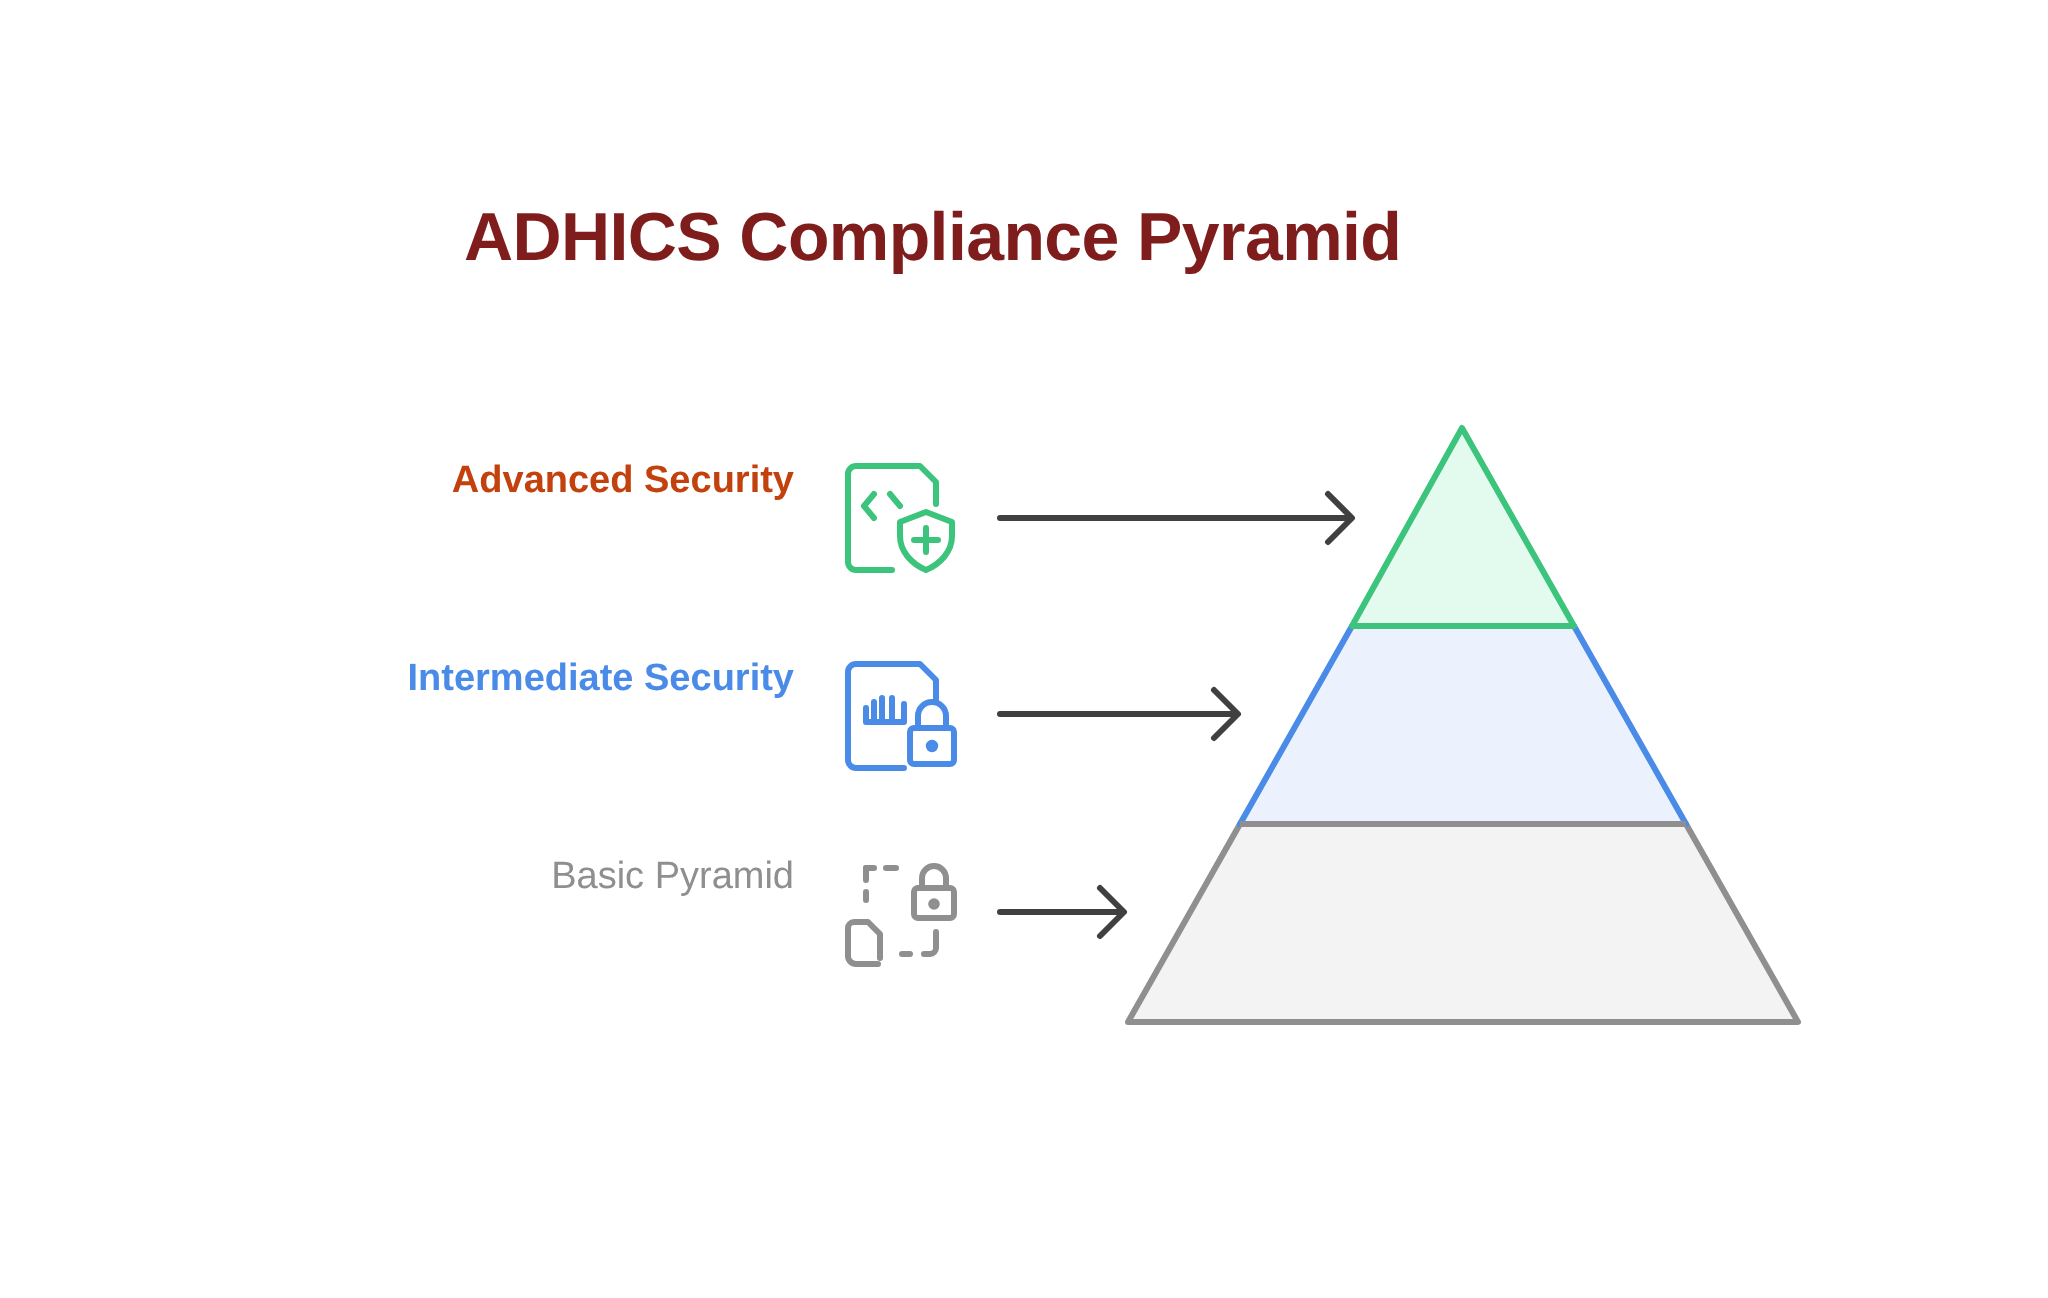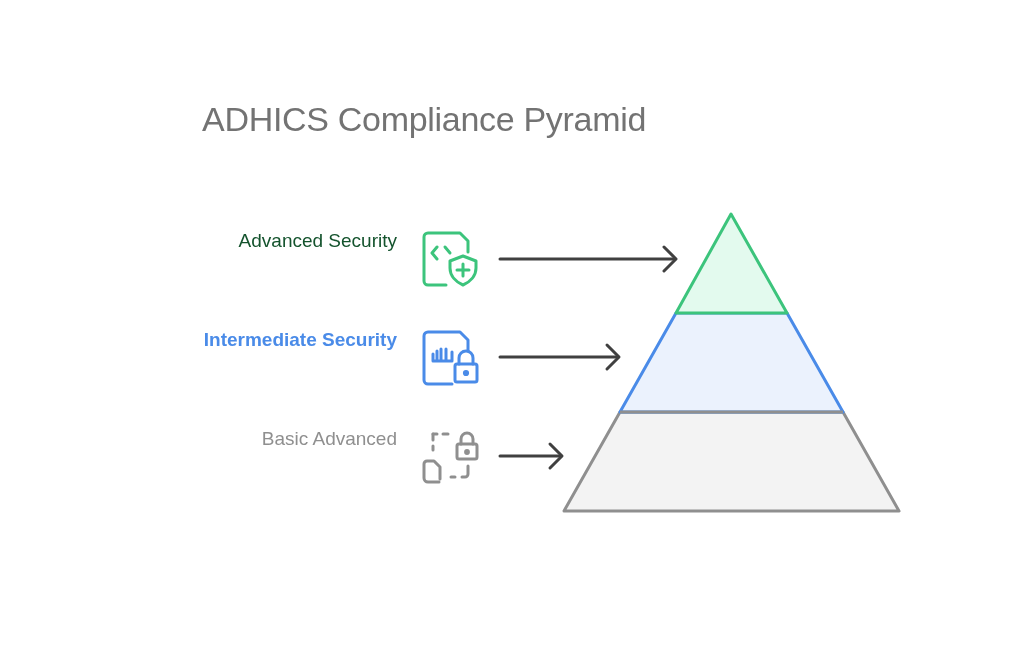--- a/index.html
+++ b/index.html
@@ -1,31 +1,31 @@
 <!DOCTYPE html>
 <html><head>
   <meta charset="utf-8">
   <style>
     html, body { margin: 0; padding: 0; background: #ffffff; }
     body { width: 1024px; height: 649px; position: relative; overflow: hidden; font-family: "Liberation Sans", sans-serif; }
-    .title { position: absolute; left: 202px; top: 100px; font-size: 34px; font-weight: normal; color: #737373; white-space: nowrap; letter-spacing: -0.3px; }
+    .title { position: absolute; left: 232px; top: 100px; font-size: 34px; font-weight: bold; color: #7f1d1d; white-space: nowrap; letter-spacing: -0.3px; }
     .label { position: absolute; right: 627px; font-size: 19px; white-space: nowrap; text-align: right; }
-    .lbl-adv { top: 230px; color: #14532d; }
+    .lbl-adv { top: 230px; color: #c2410c; font-weight: bold; }
     .lbl-int { top: 329px; color: #4a8be8; font-weight: bold; }
     .lbl-bas { top: 428px; color: #8f8f8f; }
     svg.canvas { position: absolute; left: 0; top: 0; }
   </style>
 </head>
 <body>
 
 <div class="title">ADHICS Compliance Pyramid</div>
 
 <div class="label lbl-adv">Advanced Security</div>
 <div class="label lbl-int">Intermediate Security</div>
-<div class="label lbl-bas">Basic Advanced</div>
+<div class="label lbl-bas">Basic Pyramid</div>
 
 <svg class="canvas" width="1024" height="649" viewBox="0 0 1024 649">
 
   <g fill="none" stroke="#3cc47c" stroke-width="3" stroke-linecap="round" stroke-linejoin="round">
     <path d="M446 285 H428 a4 4 0 0 1 -4 -4 V237 a4 4 0 0 1 4 -4 H460 L468 241 V252"></path>
     <path d="M437 247 L432 253 L437 259"></path>
     <path d="M445 247 L450 253"></path>
     <path d="M463 256 L476 261 V268 C476 276 470 282 463 285 C456 282 450 276 450 268 V261 Z"></path>
     <path d="M463 264 V276 M457 270 H469"></path>
   </g>

